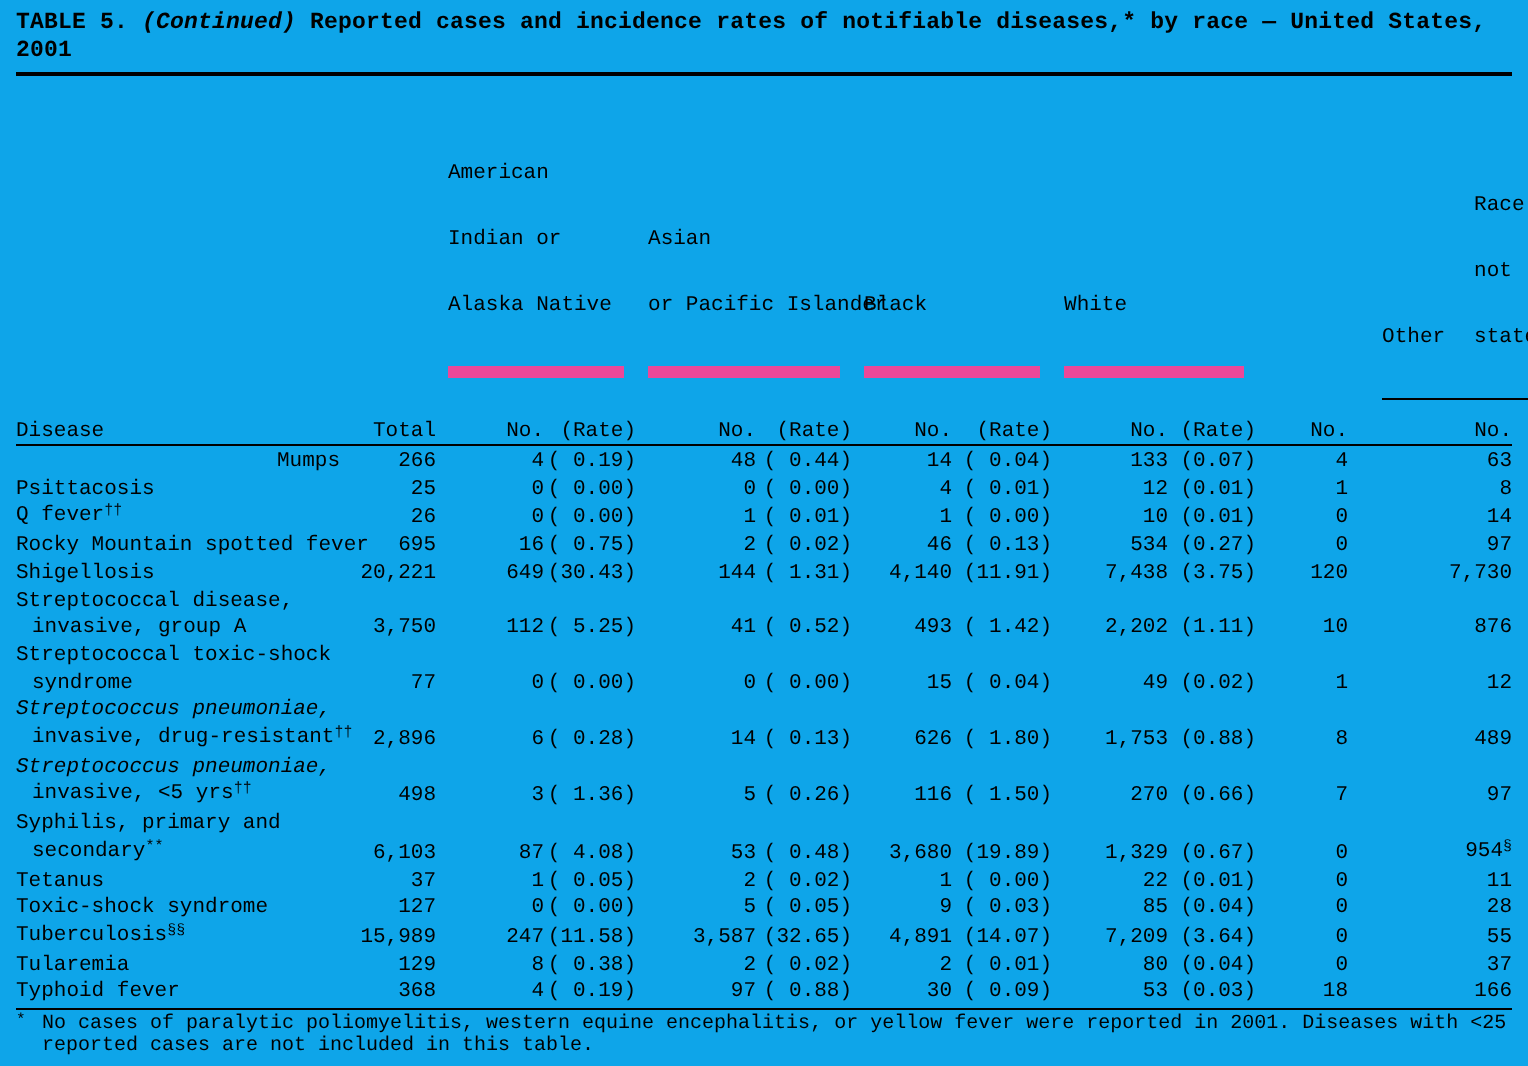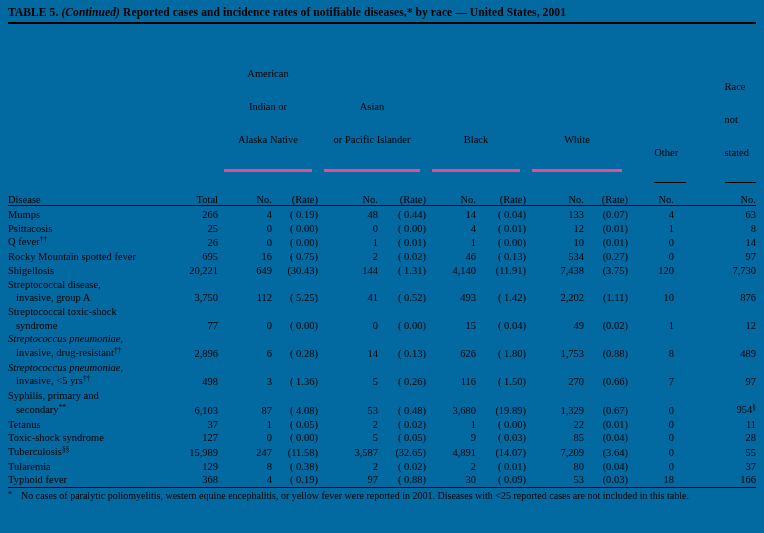--- a/index.html
+++ b/index.html
@@ -1,47 +1,47 @@
 <!DOCTYPE html>
 <html><head>
 <meta charset="utf-8">
 <style>
   * { box-sizing: border-box; }
   html, body { margin: 0; padding: 0; background: #e8e8e8; }
   .page {
     width: 764px; height: 533px;
     padding: 5px 8px 0 8px;
-    background: #0369a1; color: #000000;
-    font-family: Liberation Serif, serif;
+    background: #0ea5e9; color: #000000;
+    font-family: Liberation Mono, monospace;
     overflow: hidden;
   }
   .title { font-size: 11.5px; font-weight: bold; line-height: 14px; margin-bottom: 3px; letter-spacing: 0.1px; }
   .it { font-style: italic; }
 
   table.main {
     width: 748px; border-collapse: collapse; table-layout: fixed;
     border-top: 2px solid #000; border-bottom: 1px solid #000;
     font-size: 10.5px;
   }
   table.main td { padding: 0; vertical-align: bottom; white-space: pre; }
 
   .grp-row td { padding-top: 3px; line-height: 11px; }
-  .grp-ul { text-align: center; border-bottom: 3px solid #ec4899; padding-bottom: 2px; margin: 0 6px; }
+  .grp-ul { text-align: left; border-bottom: 6px solid #ec4899; padding-bottom: 2px; margin: 0 6px; }
   .grp-other-cell, .grp-last-cell { text-align: right; }
   .grp-other-cell { padding-right: 3px; }
   .grp-last-cell { padding-right: 4px; }
   .grp-inline { display: inline-block; text-align: left; border-bottom: 1px solid #000; padding-bottom: 2px; }
 
   .sub-row td { border-bottom: 1px solid #000; padding-top: 3px; padding-bottom: 2px; line-height: 11px; }
 
   td.num { text-align: right; padding-right: 5px; }
   td.last { padding-right: 6px; }
 
   tbody td { line-height: 13.7px; }
-  tbody tr:first-child td { padding-top: 2px; }
+  tbody tr:first-child td { padding-top: 2px; text-align: right; }
   td.c-disease .cont { padding-left: 8px; }
 
   .sup { font-size: 7.5px; position: relative; top: -3px; }
 
   .footnotes { margin-top: 2px; width: 748px; font-size: 10px; line-height: 11px; }
   .footnote { padding-left: 13px; text-indent: -13px; }
   .fmark { display: inline-block; width: 13px; text-indent: 0; font-size: 8px; position: relative; top: -2px; }
 </style>
 </head>
 <body>

